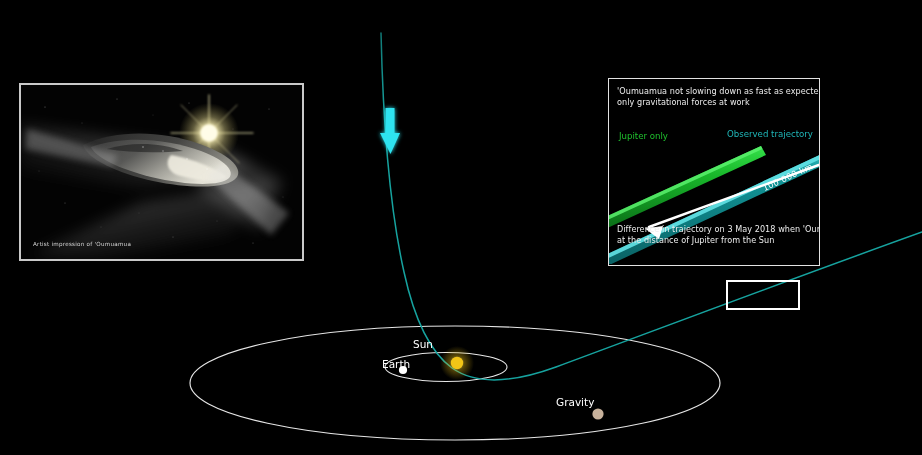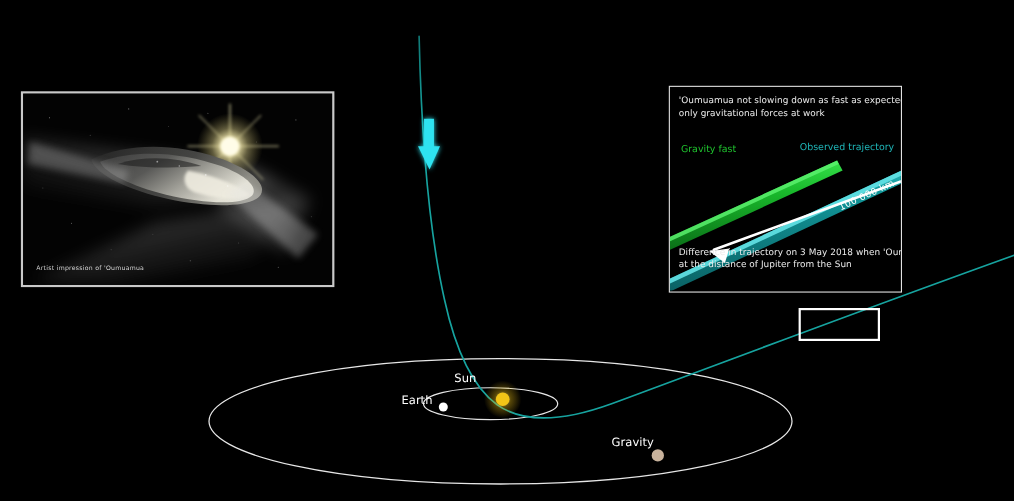--- a/index.html
+++ b/index.html
@@ -115,21 +115,21 @@
   }
   
   .sky-label {
     position: absolute;
     color: #ffffff;
     font-size: 10.5px;
     font-family: "DejaVu Sans", sans-serif;
     white-space: nowrap;
   }
   #label-sun   { left: 413px; top: 338px; }
-  #label-earth { left: 365px; top: 358px; }
+  #label-earth { left: 382px; top: 358px; }
   #label-jupiter { left: 556px; top: 396px; }
 </style>
 </head>
 <body>
 
 <div id="stage">
 
   <svg class="layer" viewBox="0 0 922 455" width="922" height="455">
     <defs>
       <radialGradient id="sunGlow" cx="50%" cy="50%" r="50%">
@@ -322,21 +322,21 @@
 
       <g>
         <line x1="40" y1="148" x2="248" y2="72" stroke="#ffffff" stroke-width="2.4" stroke-linecap="round"></line>
         <polygon points="36,149.5 54,147 50,160" fill="#ffffff"></polygon>
         <polygon points="252,70.5 234,68 239,82" fill="#ffffff"></polygon>
       </g>
     </svg>
 
     <div class="inset-text" id="inset-head">'Oumuamua not slowing down as fast as expected assuming only gravitational forces at work</div>
 
-    <div id="label-gravity-only">Gravity fast</div>
+    <div id="label-gravity-only">Jupiter only</div>
 
     <div id="label-observed">Observed trajectory</div>
 
     <div id="label-distance">100 000 km</div>
 
     <div class="inset-text" id="inset-foot">Difference in trajectory on 3 May 2018 when 'Oumuamua was at the distance of Jupiter from the Sun</div>
   </div>
 
   <div class="sky-label" id="label-sun">Sun</div>
   <div class="sky-label" id="label-earth">Earth</div>

